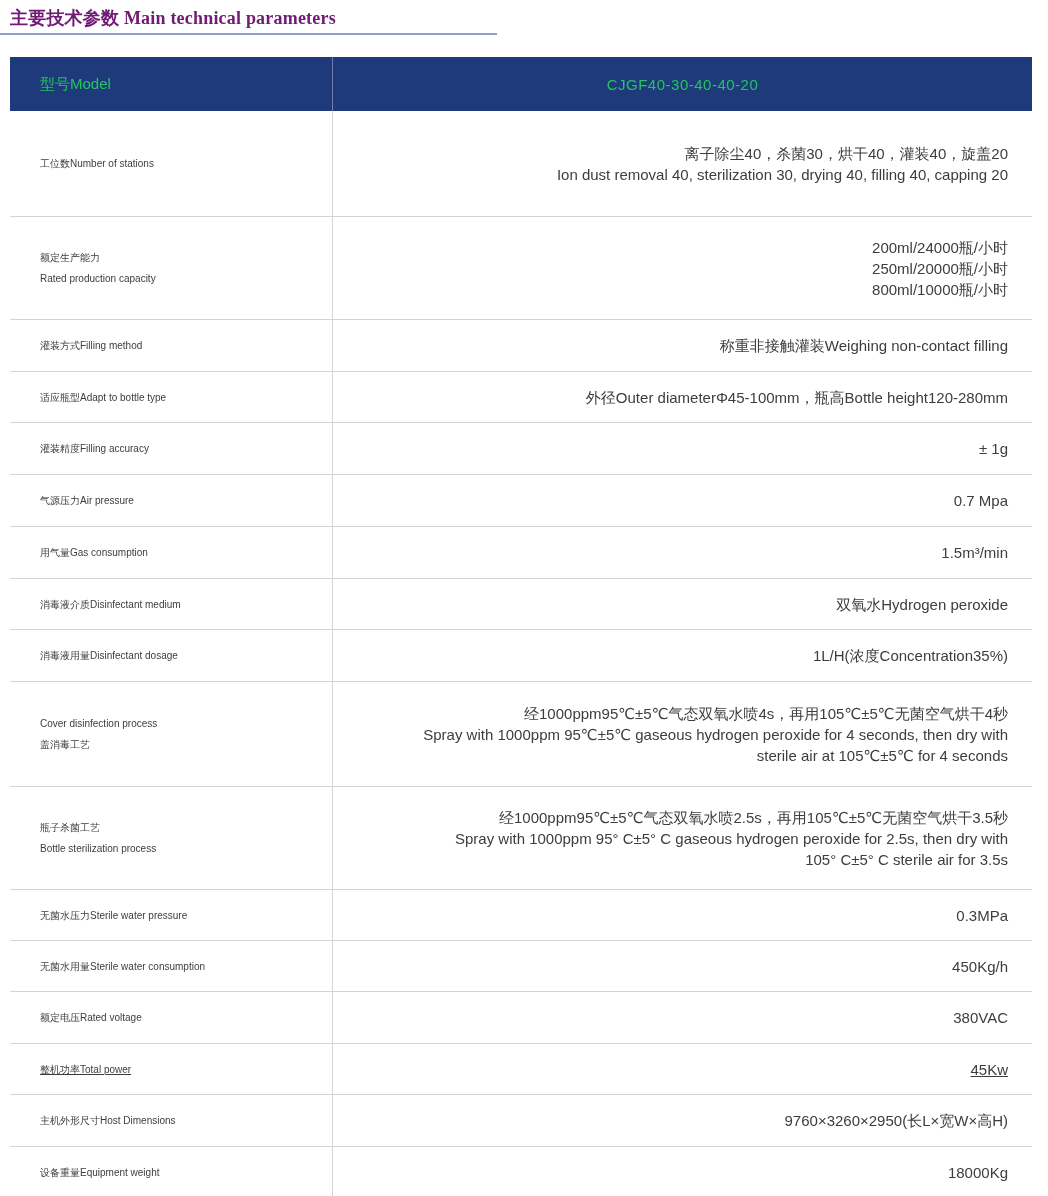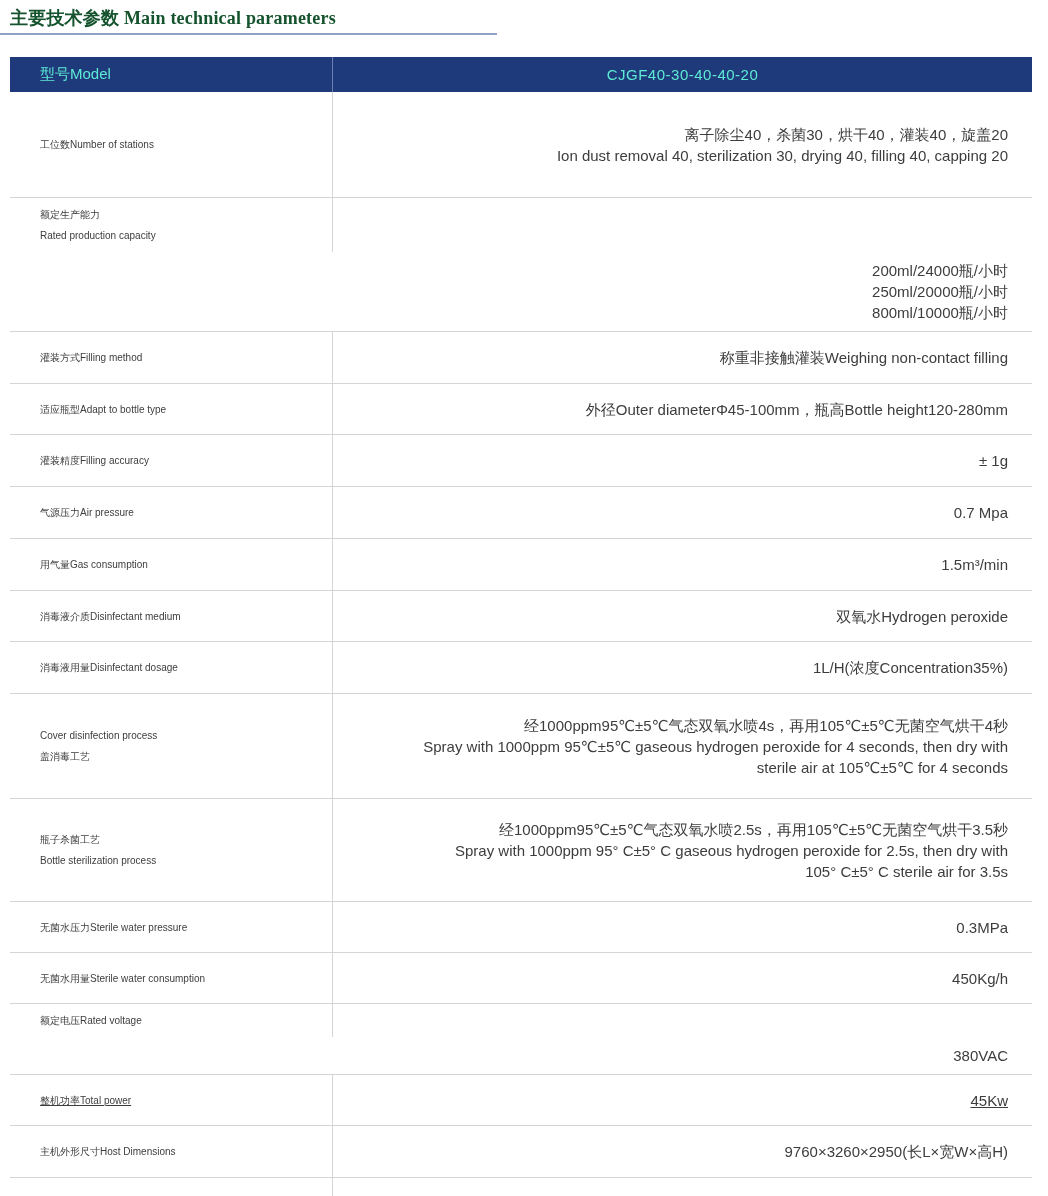--- a/index.html
+++ b/index.html
@@ -7,34 +7,34 @@
   body {
     width: 1048px; height: 1196px; position: relative;
     font-family: "Liberation Sans", "DejaVu Sans", sans-serif;
     color: #3d3d3d;
     overflow: hidden;
   }
   .page-header { position: absolute; left: 0; top: 0; width: 1048px; }
   .page-title {
     position: absolute; left: 10px; top: 6px;
     font-family: "Liberation Serif", "DejaVu Serif", serif;
-    font-weight: bold; font-size: 18px; color: #14532d;
+    font-weight: bold; font-size: 18px; color: #701a75;
     letter-spacing: 0.2px; white-space: nowrap;
   }
   .title-underline {
     position: absolute; left: 0; top: 33px;
     width: 497px; height: 2px; background: #8fa1c7;
   }
   .spec-table {
     position: absolute; left: 10px; top: 57px; width: 1022px;
     border-bottom: 2px solid #9a9a9a;
   }
   .header-row {
-    display: flex; height: 35px;
-    background: #1e3a7b; color: #5eead4;
+    display: flex; height: 54px;
+    background: #1e3a7b; color: #22c55e;
   }
   .header-row .cell-label {
     width: 323px; display: flex; align-items: center;
     padding-left: 30px; font-size: 15px;
     border-right: 1px solid rgba(255,255,255,0.35);
   }
   .header-row .cell-value {
     flex: 1; display: flex; align-items: center; justify-content: center;
     font-size: 15px; letter-spacing: 0.5px;
   }
@@ -70,21 +70,21 @@
   <div class="t-row" style="min-height: 106px;">
     <div class="cell-label">
           <span class="line">工位数Number of stations</span>
         </div>
     <div class="cell-value">
           <span class="line">离子除尘40，杀菌30，烘干40，灌装40，旋盖20</span>
           <span class="line">Ion dust removal 40, sterilization 30, drying 40, filling 40, capping 20</span>
         </div>
   </div>
 
-  <div class="t-row" style="min-height: 103px; flex-direction: column;">
+  <div class="t-row" style="min-height: 103px;">
     <div class="cell-label">
           <span class="line">额定生产能力</span>
           <span class="line">Rated production capacity</span>
         </div>
     <div class="cell-value">
           <span class="line">200ml/24000瓶/小时</span>
           <span class="line">250ml/20000瓶/小时</span>
           <span class="line">800ml/10000瓶/小时</span>
         </div>
   </div>
@@ -187,21 +187,21 @@
 
   <div class="t-row" style="min-height: 51px; gap: 10px;">
     <div class="cell-label">
           <span class="line">无菌水用量Sterile water consumption</span>
         </div>
     <div class="cell-value">
           <span class="line">450Kg/h</span>
         </div>
   </div>
 
-  <div class="t-row" style="min-height: 52px; flex-direction: column;">
+  <div class="t-row" style="min-height: 52px;">
     <div class="cell-label">
           <span class="line">额定电压Rated voltage</span>
         </div>
     <div class="cell-value">
           <span class="line">380VAC</span>
         </div>
   </div>
 
   <div class="t-row" style="min-height: 51px; text-decoration: underline;">
     <div class="cell-label">

